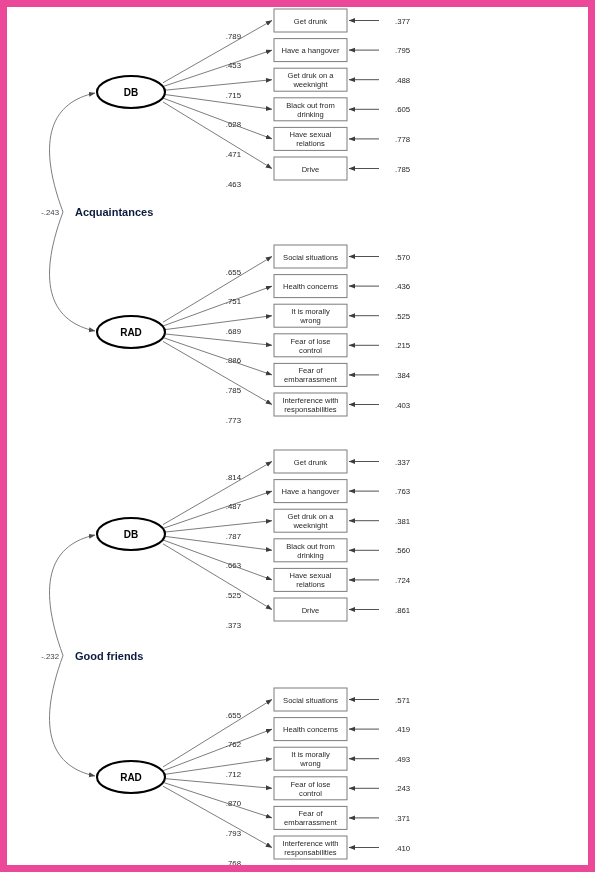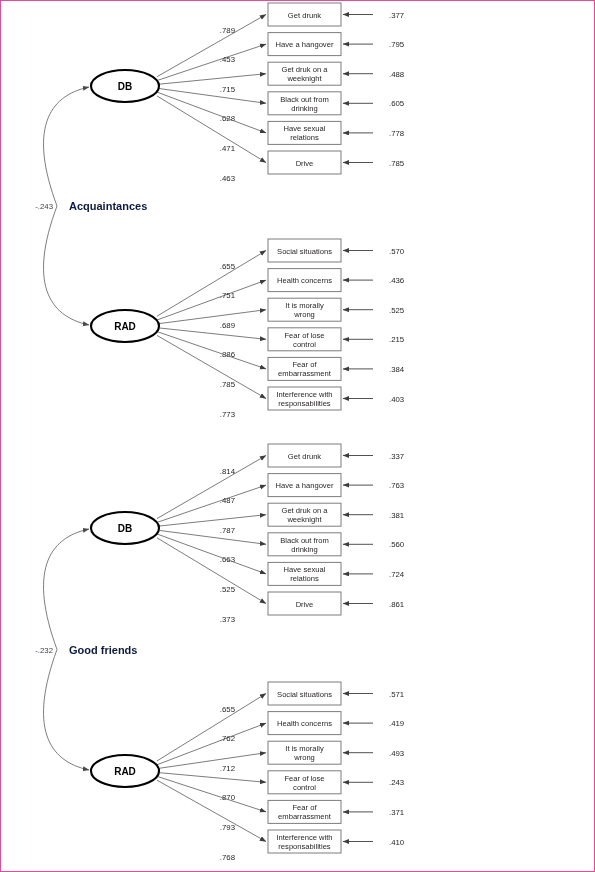--- a/index.html
+++ b/index.html
@@ -6,21 +6,21 @@
   html,body{margin:0;padding:0;background:#ffffff;}
   body{
     font-family:"Liberation Sans", sans-serif;
     -webkit-font-smoothing:antialiased;
   }
   #page{
     position:relative;
     width:595px;
     height:872px;
     background:#ffffff;
-    border:1px solid #ec4899;
+    border:7px solid #ec4899;
     box-sizing:border-box;
     overflow:hidden;
   }
   #diagram{
     position:absolute;
     left:0; top:0;
     width:595px; height:872px;
   }
   .ind-box-text{
     font-size:7.6px;

